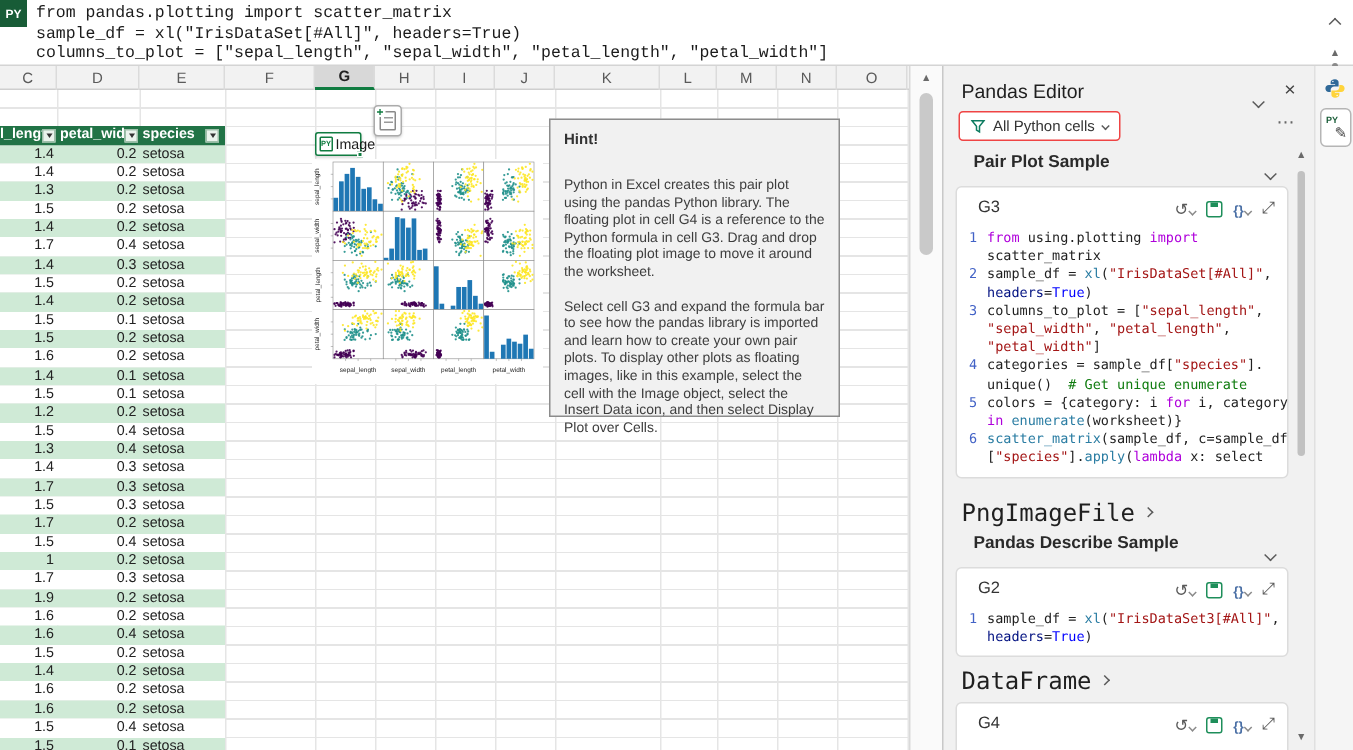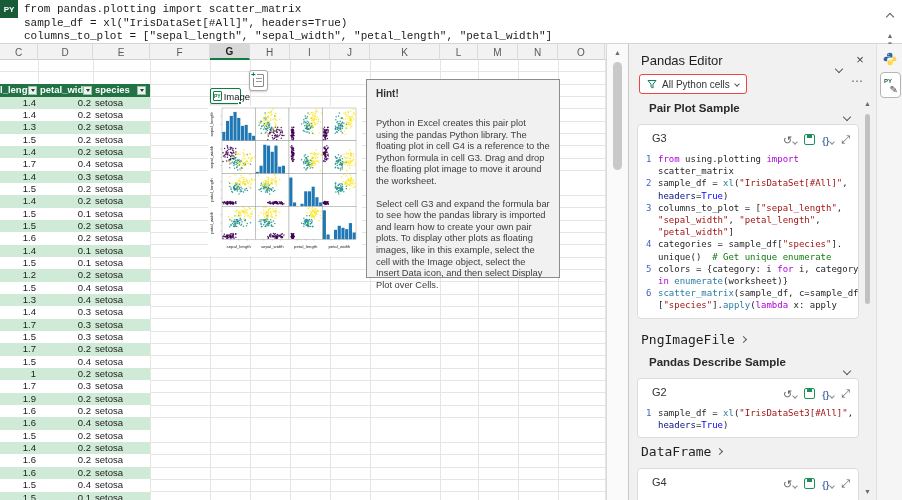--- a/index.html
+++ b/index.html
@@ -107,21 +107,21 @@
   .ic-expand { font-size:11px; color:#5a5a5a; }
   .mini-chev { display:inline-block; width:4px; height:4px; border-right:1.2px solid #8a8a8a;
     border-bottom:1.2px solid #8a8a8a; transform:rotate(45deg); margin-left:1px; }
   .code { padding:2px 4px 6px 6px; }
   .cline { display:flex; font-size:9px; line-height:12.2px; white-space:pre;
     font-family:"DejaVu Sans Mono", monospace; }
   .cline .ln { width:14px; flex:none; color:#4262C6; text-align:left; padding-left:2px; }
   .cline .ct { flex:1; }
   .k{color:#AF00DB}.s{color:#A31515}.f{color:#2B7DA3}.b{color:#0000FF}
   .d{color:#098658}.c{color:#107C10}.a{color:#001080}.p{color:#1F1F1F}
-  .out-row { position:absolute; left:12px; font-size:13px; color:#1f1f1f;
+  .out-row { position:absolute; left:12px; font-size:16px; color:#1f1f1f;
     font-family:"DejaVu Sans Mono", monospace; display:flex; align-items:center; gap:6px; }
   .pscroll { position:absolute; right:4px; top:56px; width:8px; height:396px; }
   .pthumb { position:absolute; left:1px; top:14px; width:5px; height:190px; background:#C1C1C1; border-radius:3px; }
 
   
   .strip { position:absolute; left:876px; top:44px; width:26px; height:456px; background:#F5F5F5;
     border-left:1px solid #E0E0E0; }
   .pybtn { position:absolute; left:3px; top:28px; width:21px; height:26px; background:#fff;
     border:1px solid #B5B5B5; border-radius:4px; display:flex; align-items:center; justify-content:center; }
   .pybtn .pytxt { font-size:6px; color:#185C37; font-weight:bold; position:absolute; left:3px; top:5px; }
@@ -2305,21 +2305,21 @@
           <div class="cline"><span class="ln">2</span><span class="ct"><span class="p">sample_df = </span><span class="f">xl</span><span class="p">(</span><span class="s">"IrisDataSet[#All]"</span><span class="p">,</span></span></div>
           <div class="cline"><span class="ln"></span><span class="ct"><span class="a">headers</span><span class="p">=</span><span class="b">True</span><span class="p">)</span></span></div>
           <div class="cline"><span class="ln">3</span><span class="ct"><span class="p">columns_to_plot = [</span><span class="s">"sepal_length"</span><span class="p">,</span></span></div>
           <div class="cline"><span class="ln"></span><span class="ct"><span class="s">"sepal_width"</span><span class="p">, </span><span class="s">"petal_length"</span><span class="p">,</span></span></div>
           <div class="cline"><span class="ln"></span><span class="ct"><span class="s">"petal_width"</span><span class="p">]</span></span></div>
           <div class="cline"><span class="ln">4</span><span class="ct"><span class="p">categories = sample_df[</span><span class="s">"species"</span><span class="p">].</span></span></div>
           <div class="cline"><span class="ln"></span><span class="ct"><span class="p">unique()  </span><span class="c"># Get unique enumerate</span></span></div>
           <div class="cline"><span class="ln">5</span><span class="ct"><span class="p">colors = {category: i </span><span class="k">for</span><span class="p"> i, category</span></span></div>
           <div class="cline"><span class="ln"></span><span class="ct"><span class="k">in</span><span class="p"> </span><span class="f">enumerate</span><span class="p">(worksheet)}</span></span></div>
           <div class="cline"><span class="ln">6</span><span class="ct"><span class="f">scatter_matrix</span><span class="p">(sample_df, c=sample_df</span></span></div>
-          <div class="cline"><span class="ln"></span><span class="ct"><span class="p">[</span><span class="s">"species"</span><span class="p">].</span><span class="f">apply</span><span class="p">(</span><span class="k">lambda</span><span class="p"> x: apply</span></span></div>
+          <div class="cline"><span class="ln"></span><span class="ct"><span class="p">[</span><span class="s">"species"</span><span class="p">].</span><span class="f">apply</span><span class="p">(</span><span class="k">lambda</span><span class="p"> x: select</span></span></div>
         </div>
       </div>
     <div class="out-row" style="top:288px">
       <span>PngImageFile</span>
         <span class="chev right" style="width:5px;height:5px"></span>
     </div>
 
     <div class="section" style="top:312px">Pandas Describe Sample</div>
     <span class="sec-chev" style="top:316px"><span class="chev down"></span></span>
 

